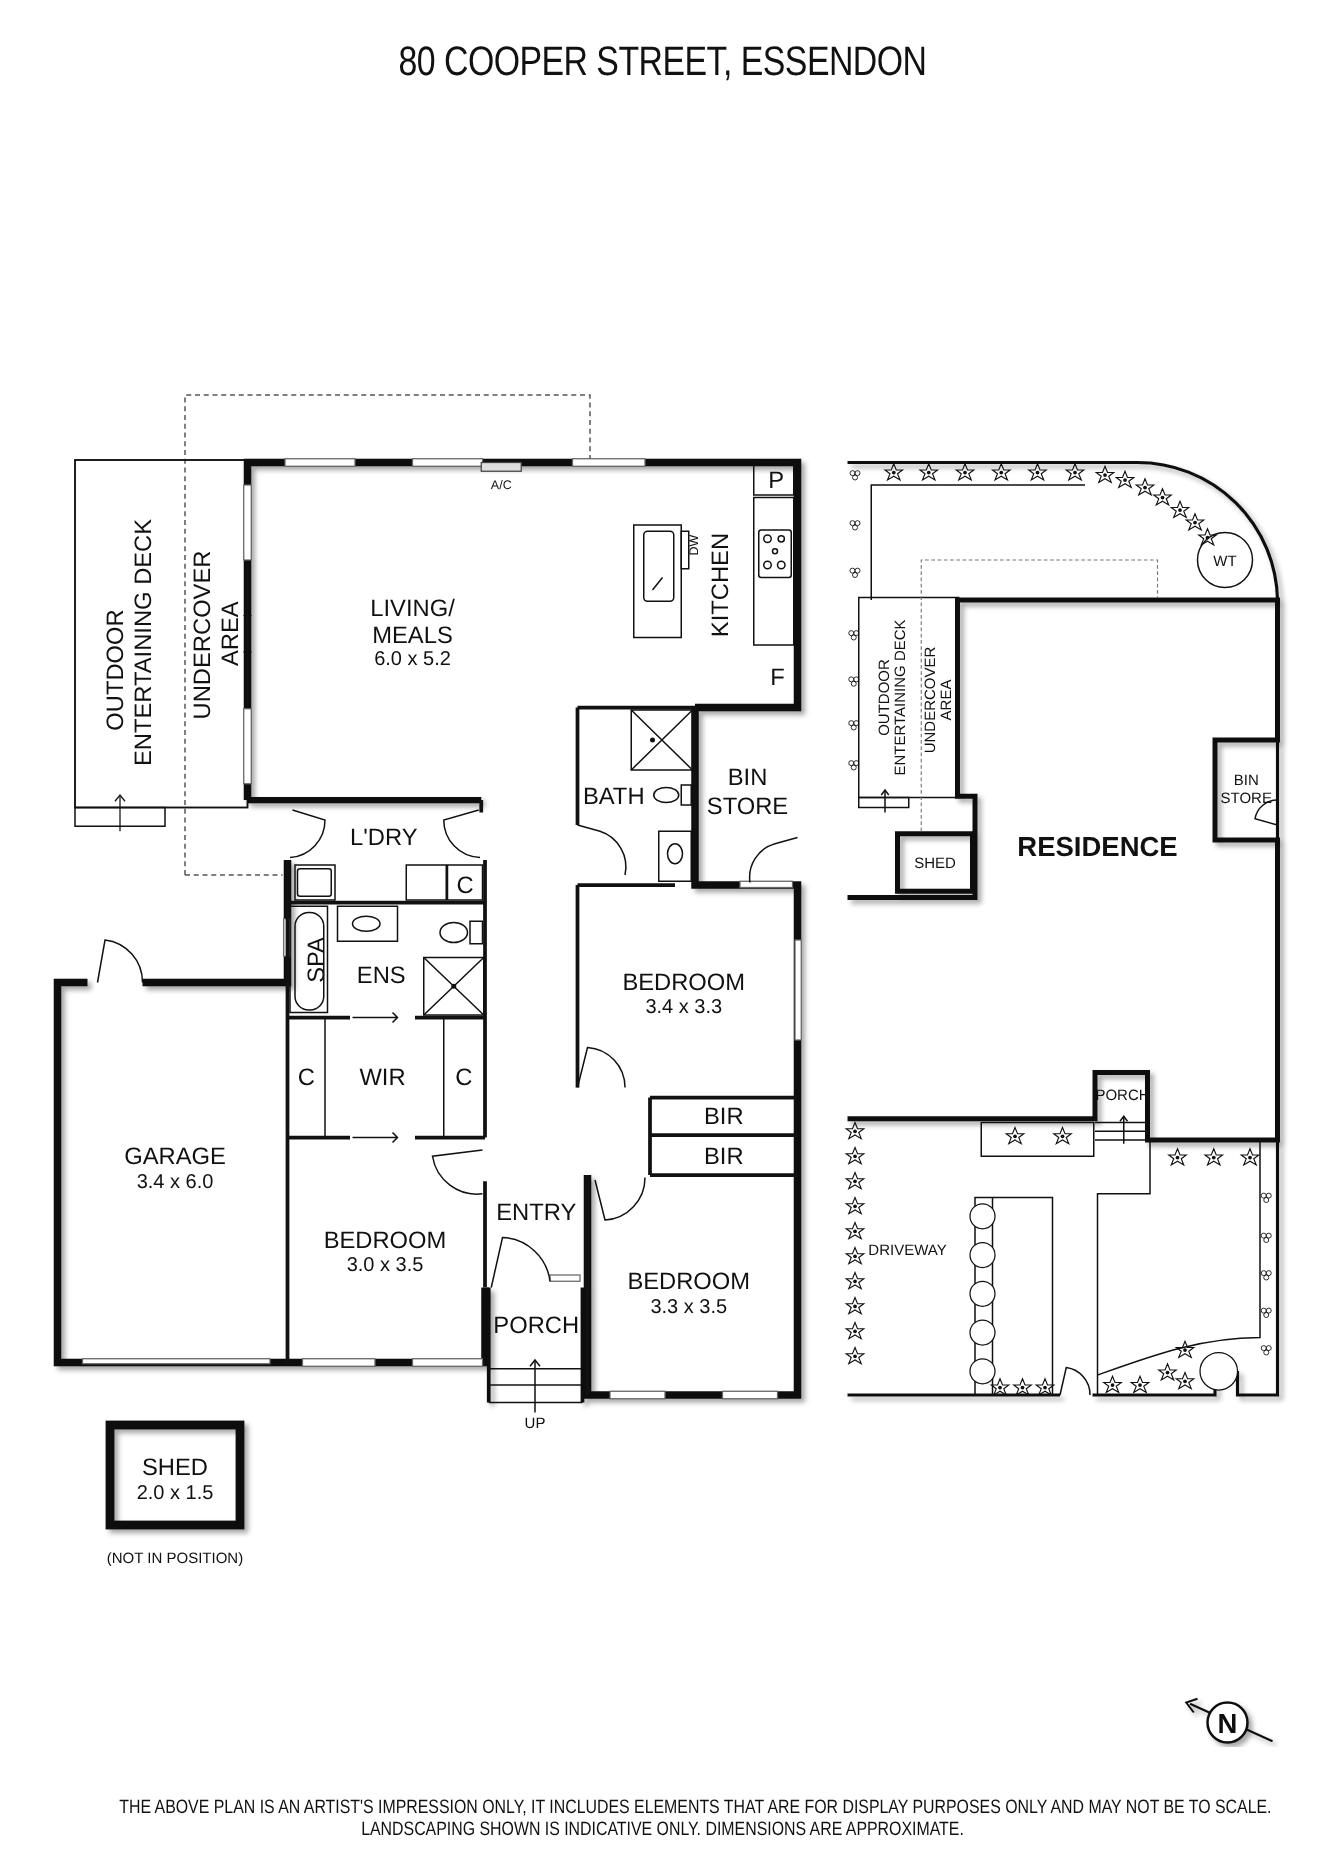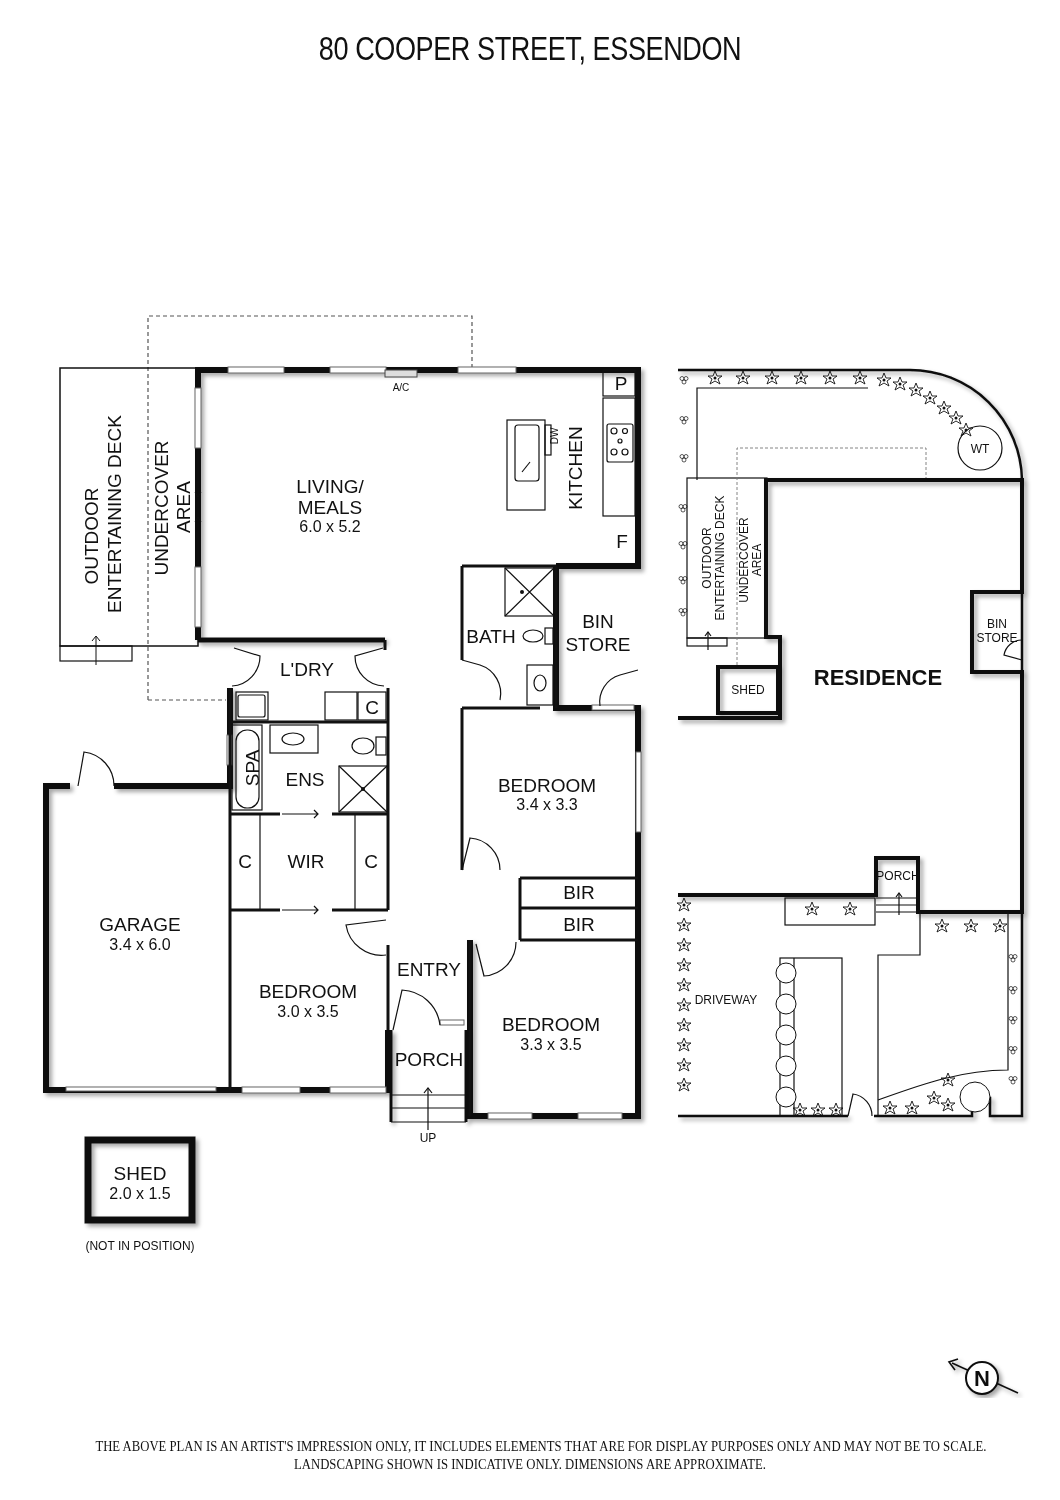--- a/index.html
+++ b/index.html
@@ -1,18 +1,18 @@
 <!DOCTYPE html>
 <html><head>
 <meta charset="utf-8">
 <style>
   html,body{margin:0;padding:0;background:#fff;}
   body{width:1060px;height:1500px;position:relative;overflow:hidden;font-family:"Liberation Sans",sans-serif;color:#111;}
   .title{position:absolute;left:0;top:30px;width:1060px;text-align:center;font-size:33px;letter-spacing:-0.5px;transform:scaleX(0.82);transform-origin:center;}
-  .disclaimer{position:absolute;left:0;top:1437px;width:1060px;text-align:center;font-size:15.5px;line-height:18px;font-family:Liberation Serif, serif;}
+  .disclaimer{position:absolute;left:0;top:1437px;width:1060px;text-align:center;font-size:15.5px;line-height:18px;}
   .disclaimer div{transform:scaleX(0.82);transform-origin:center;white-space:nowrap;}
   svg{position:absolute;left:0;top:0;}
   svg text{font-family:"Liberation Sans",sans-serif;fill:#111;}
   .lbl{font-size:19px;}
   .dim{font-size:16px;}
   .sm{font-size:12px;}
   .xs{font-size:10px;}
 </style>
 </head>
 <body>

